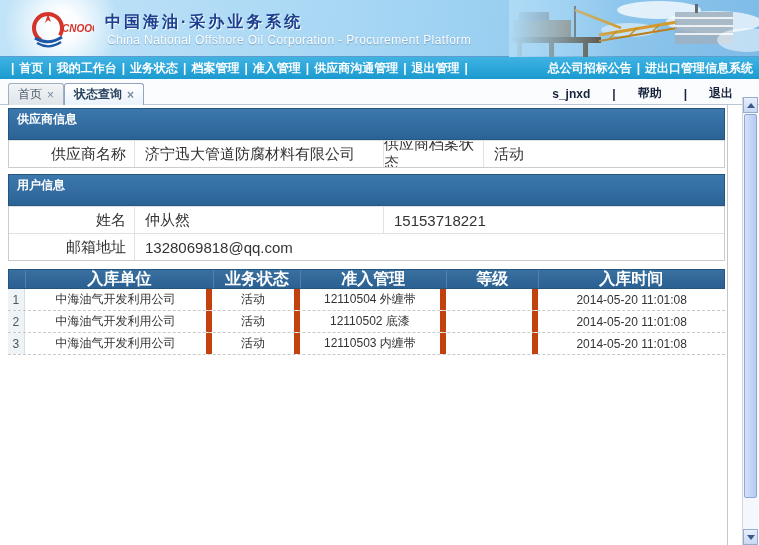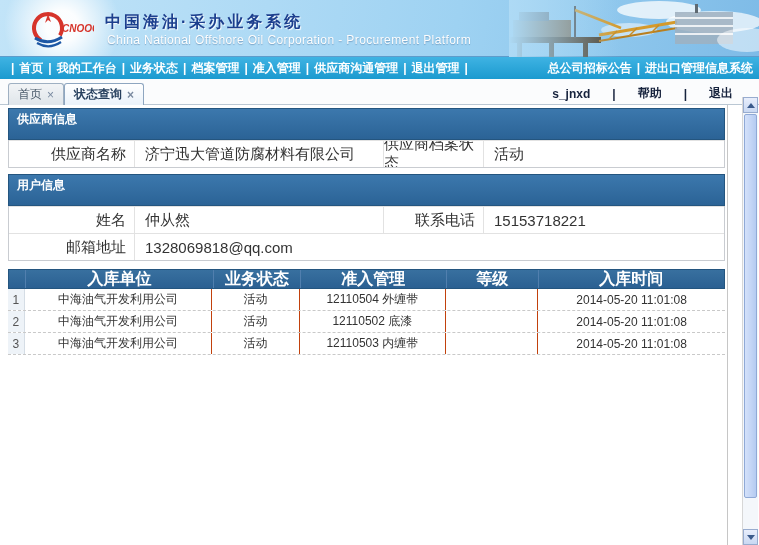--- a/index.html
+++ b/index.html
@@ -65,21 +65,21 @@
 
   
   .grid { width:717px; }
   .grid-head { display:flex; height:20px;
     background:linear-gradient(#38709f,#2b6092); border:1px solid #24557f; }
   .gh { display:flex; align-items:center; justify-content:center; color:#fff;
     font-size:16px; font-weight:bold; border-left:1px solid #517fae; overflow:hidden; }
   .gh:first-child { border-left:none; }
   .grid-row { display:flex; height:22px; background:#fff; border-bottom:1px dashed #c9c9c9; }
   .gc { display:flex; align-items:center; justify-content:center; font-size:12px;
-    color:#333; border-right:1px solid #c2410c; overflow:hidden; white-space:nowrap; }
+    color:#333; border-right:6px solid #c2410c; overflow:hidden; white-space:nowrap; }
   .rownum { background:#eef3f8; color:#555; border-right:1px solid #d5dde5; }
   .c0 { width:17px; } .c1 { width:193px; } .c2 { width:90px; } .c3 { width:150px; }
   .c4 { width:95px; } .c5 { width:192px; border-right:none; }
 
   
   .vscroll { position:absolute; top:97px; right:1px; width:16px; height:448px;
     background:#f4f7fb; border-left:1px solid #d7d7d7; }
   .scroll-btn { position:absolute; left:0; width:15px; height:16px;
     background:linear-gradient(#e8eefc,#c9d8f2); border:1px solid #98accf;
     display:flex; align-items:center; justify-content:center; cursor:pointer; }
@@ -191,21 +191,20 @@
       </div>
     </div>
 
     <div class="gap6"></div>
 
     <div class="section-bar">用户信息</div>
     <div class="info-table">
       <div class="info-row">
         <div class="info-cell lab w-l1">姓名</div>
         <div class="info-cell val w-v1">仲从然</div>
-        <div class="info-cell lab w-l2">联系电话</div>
         <div class="info-cell val w-v2">15153718221</div>
       </div>
       <div class="info-row">
         <div class="info-cell lab w-l1">邮箱地址</div>
         <div class="info-cell val w-span">1328069818@qq.com</div>
       </div>
     </div>
 
     <div class="gap8"></div>
 

